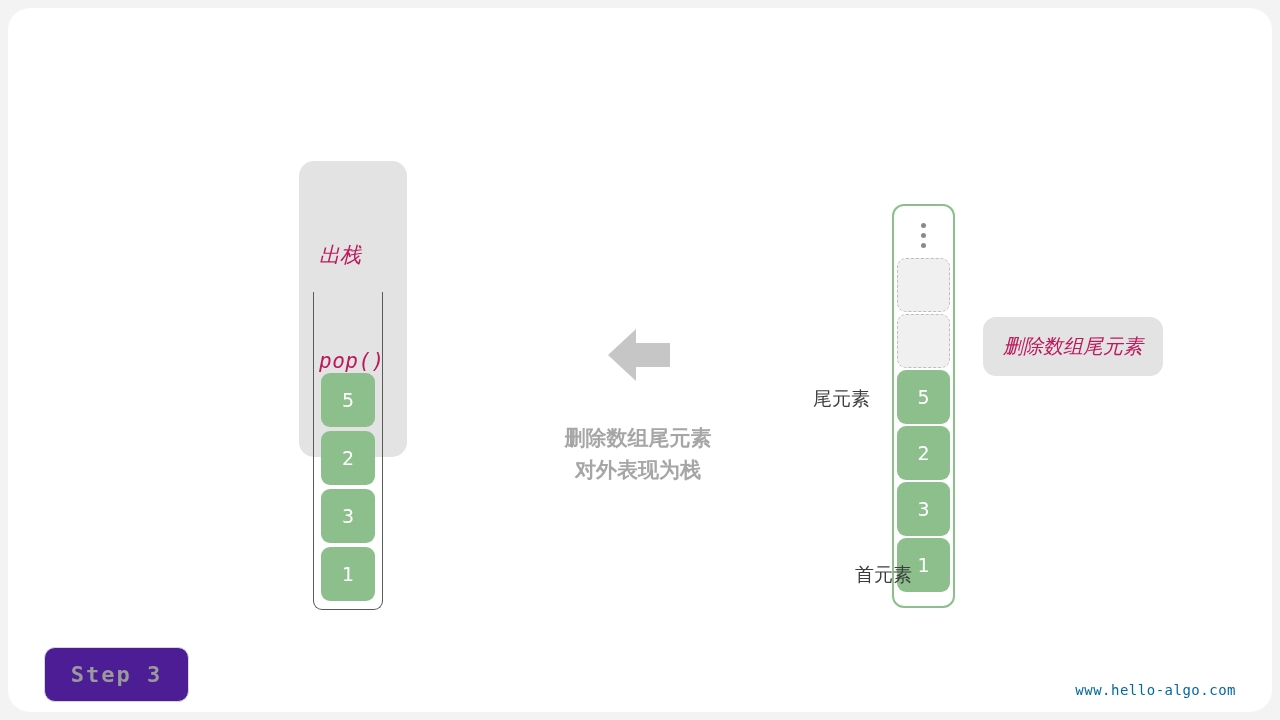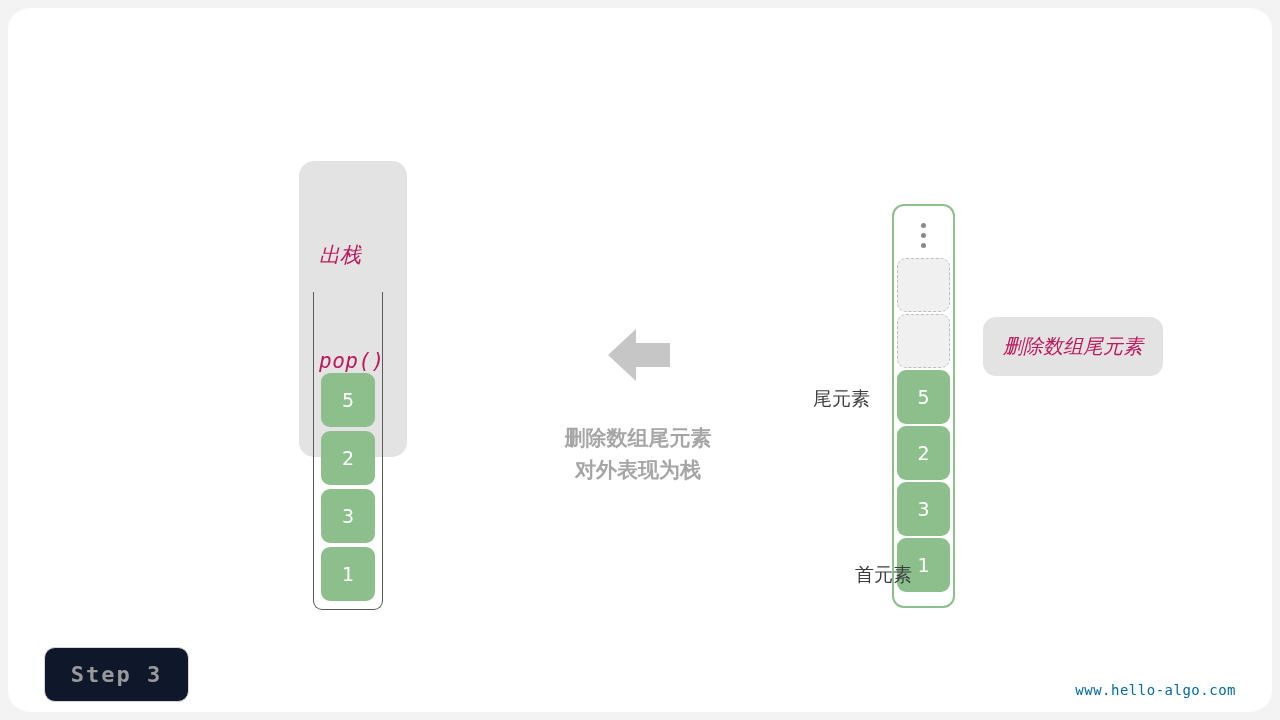--- a/index.html
+++ b/index.html
@@ -200,21 +200,21 @@
 
   
   #step-badge {
     position: absolute;
     left: 36px;
     top: 639px;
     width: 145px;
     height: 55px;
     border: 1.4px solid #d6d6d6;
     border-radius: 11px;
-    background: #0f172a;
+    background: #4c1d95;
     color: #9a9a9a;
     font-family: "DejaVu Sans Mono", "Liberation Mono", monospace;
     font-weight: bold;
     font-size: 22px;
     letter-spacing: 2px;
     display: flex;
     align-items: center;
     justify-content: center;
     box-sizing: border-box;
   }

